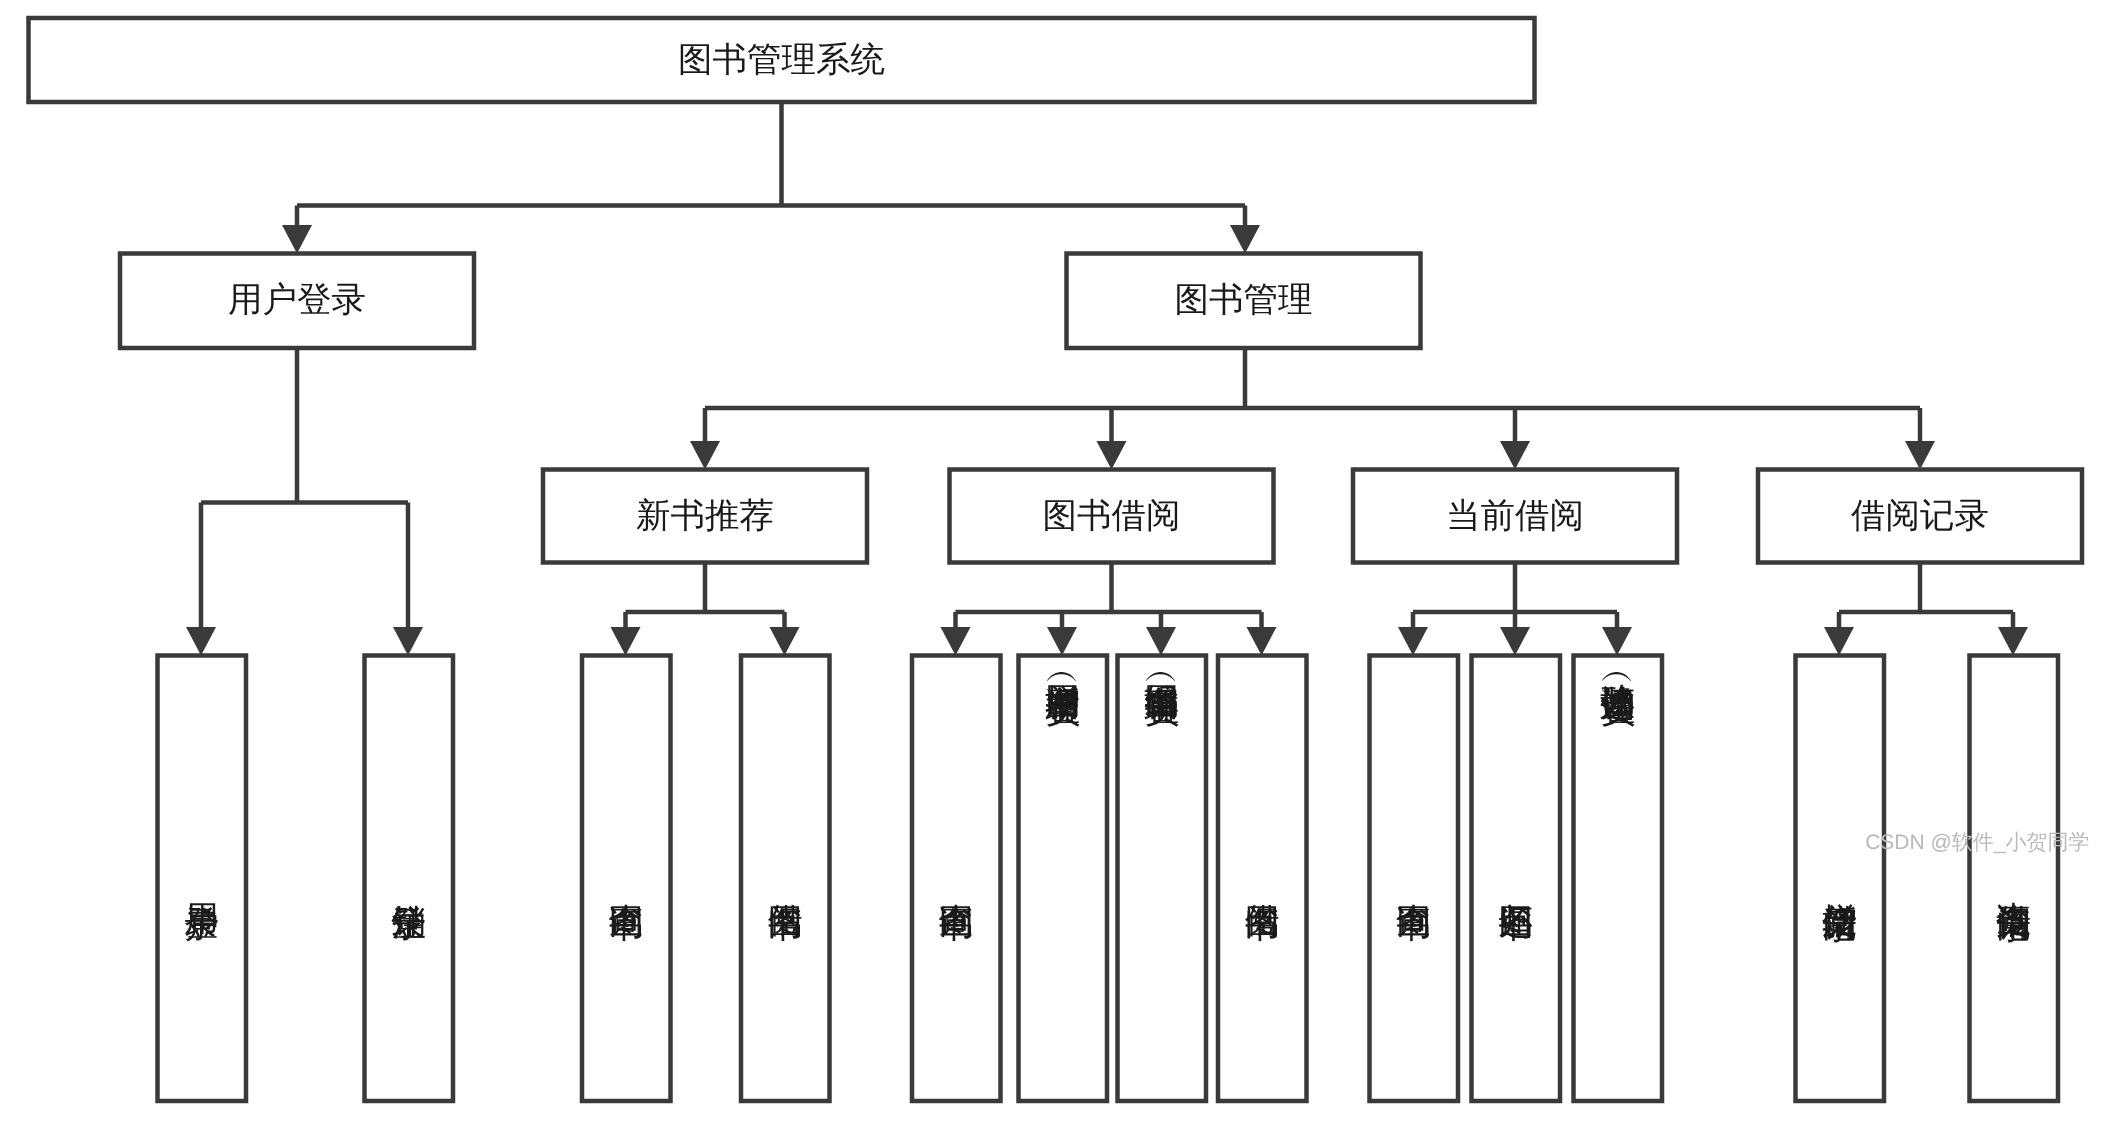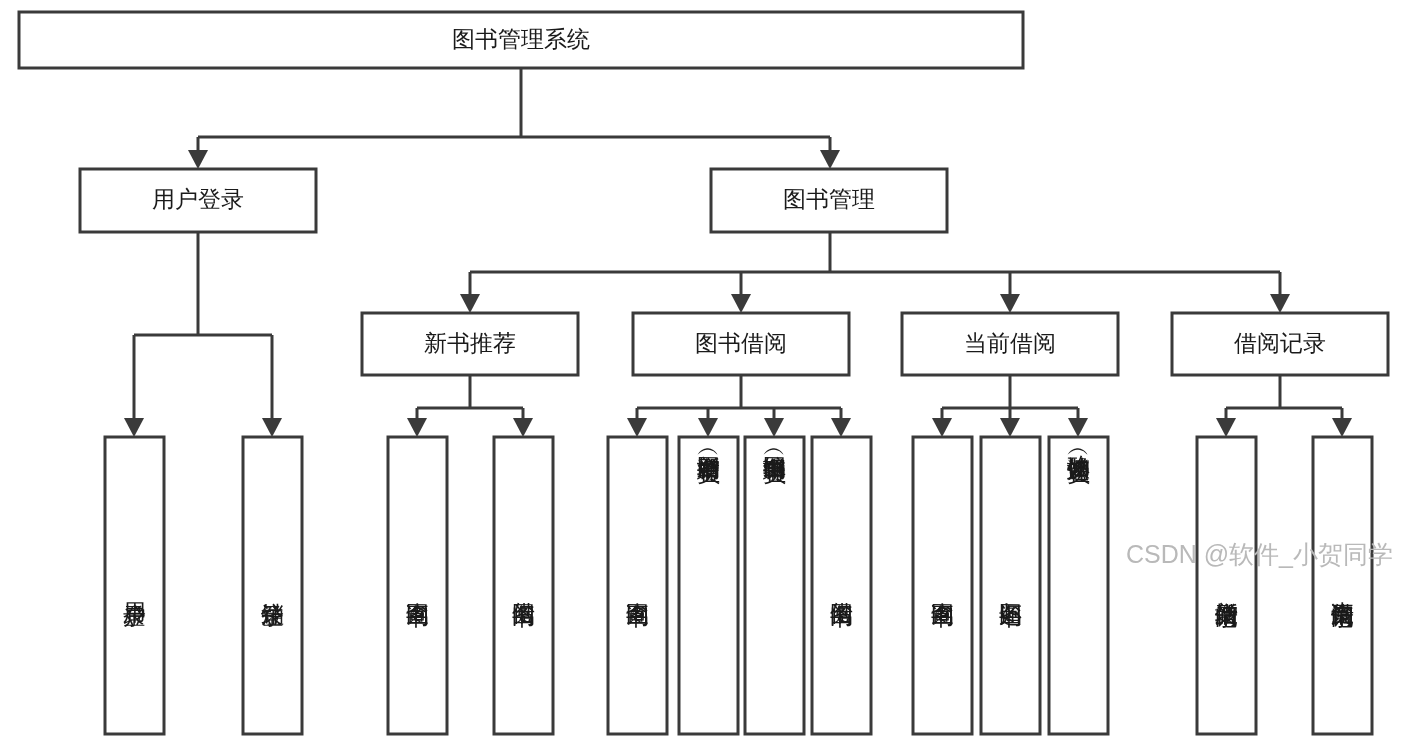--- a/index.html
+++ b/index.html
@@ -68,21 +68,21 @@
     color: #1a1a1a;
     line-height: 1.18;
     letter-spacing: 1px;
     white-space: nowrap;
   }
   .watermark {
     position: absolute;
     right: 12px;
     bottom: 6px;
     font-family: "Liberation Sans", "DejaVu Sans", sans-serif;
-    font-size: 25px;
+    font-size: 14px;
     color: #b9b9b9;
     white-space: nowrap;
     pointer-events: none;
   }
 </style>
 </head>
 <body>
 
 <div id="diagram-root">
 

